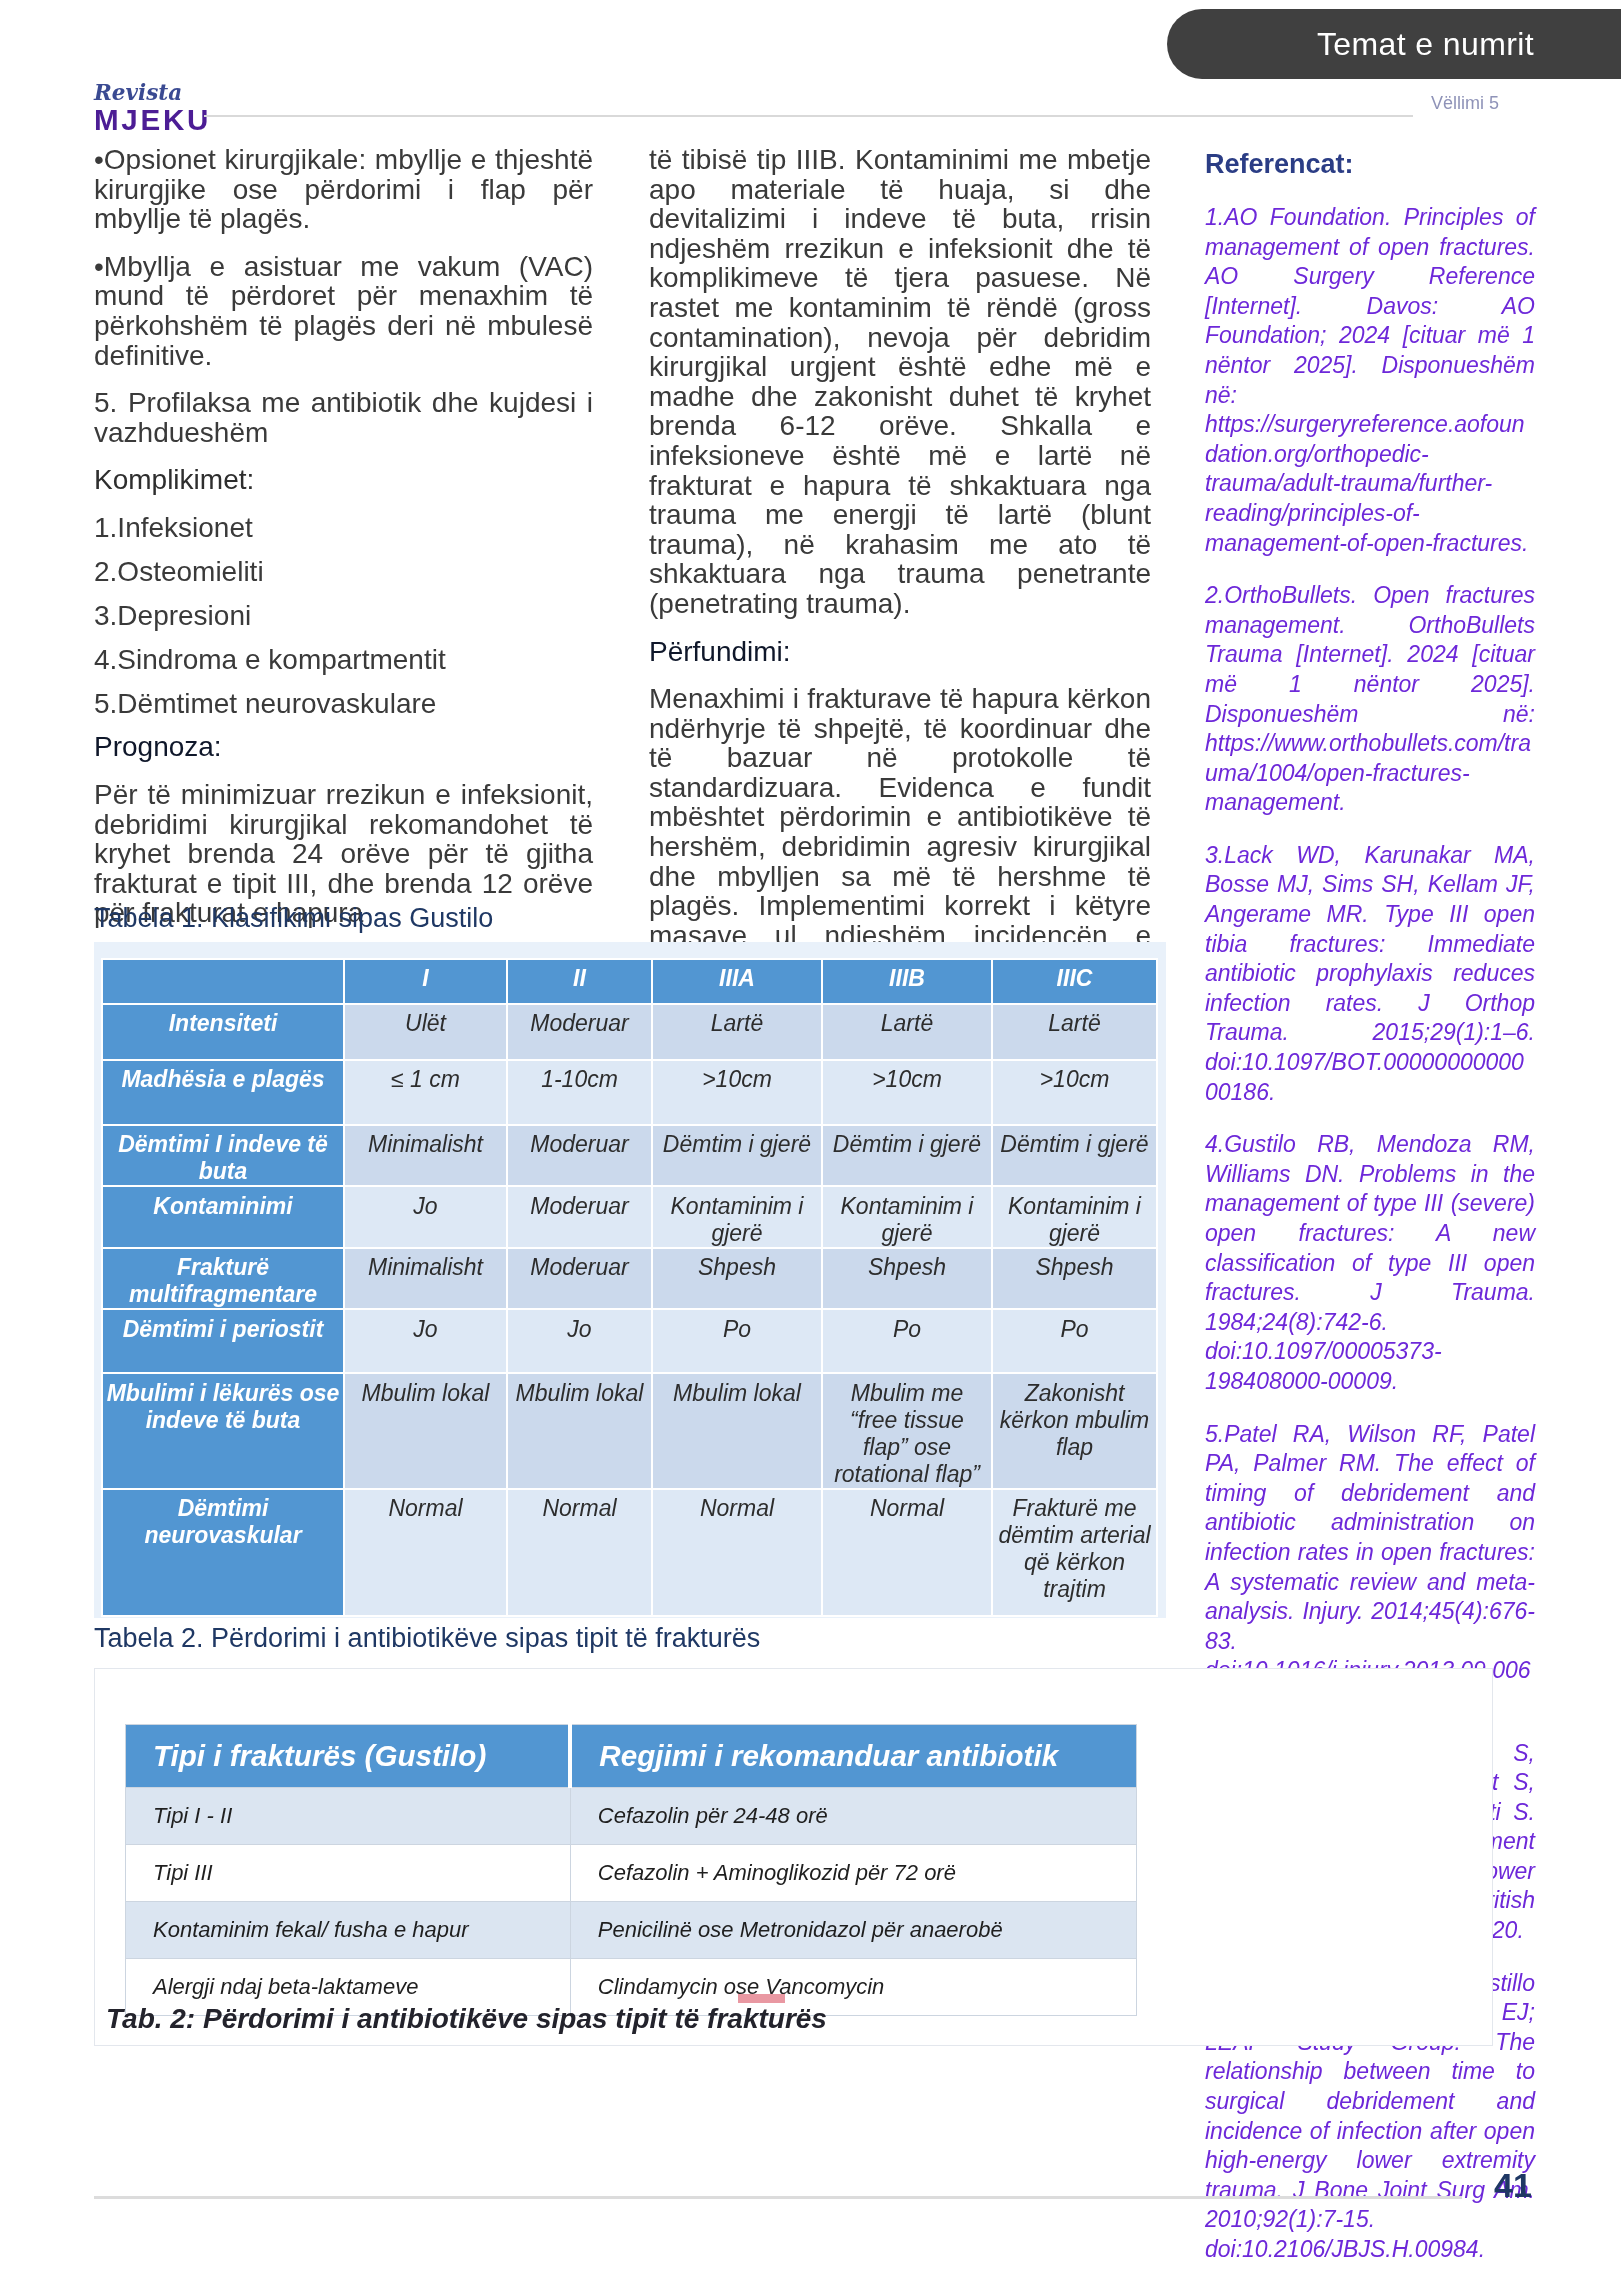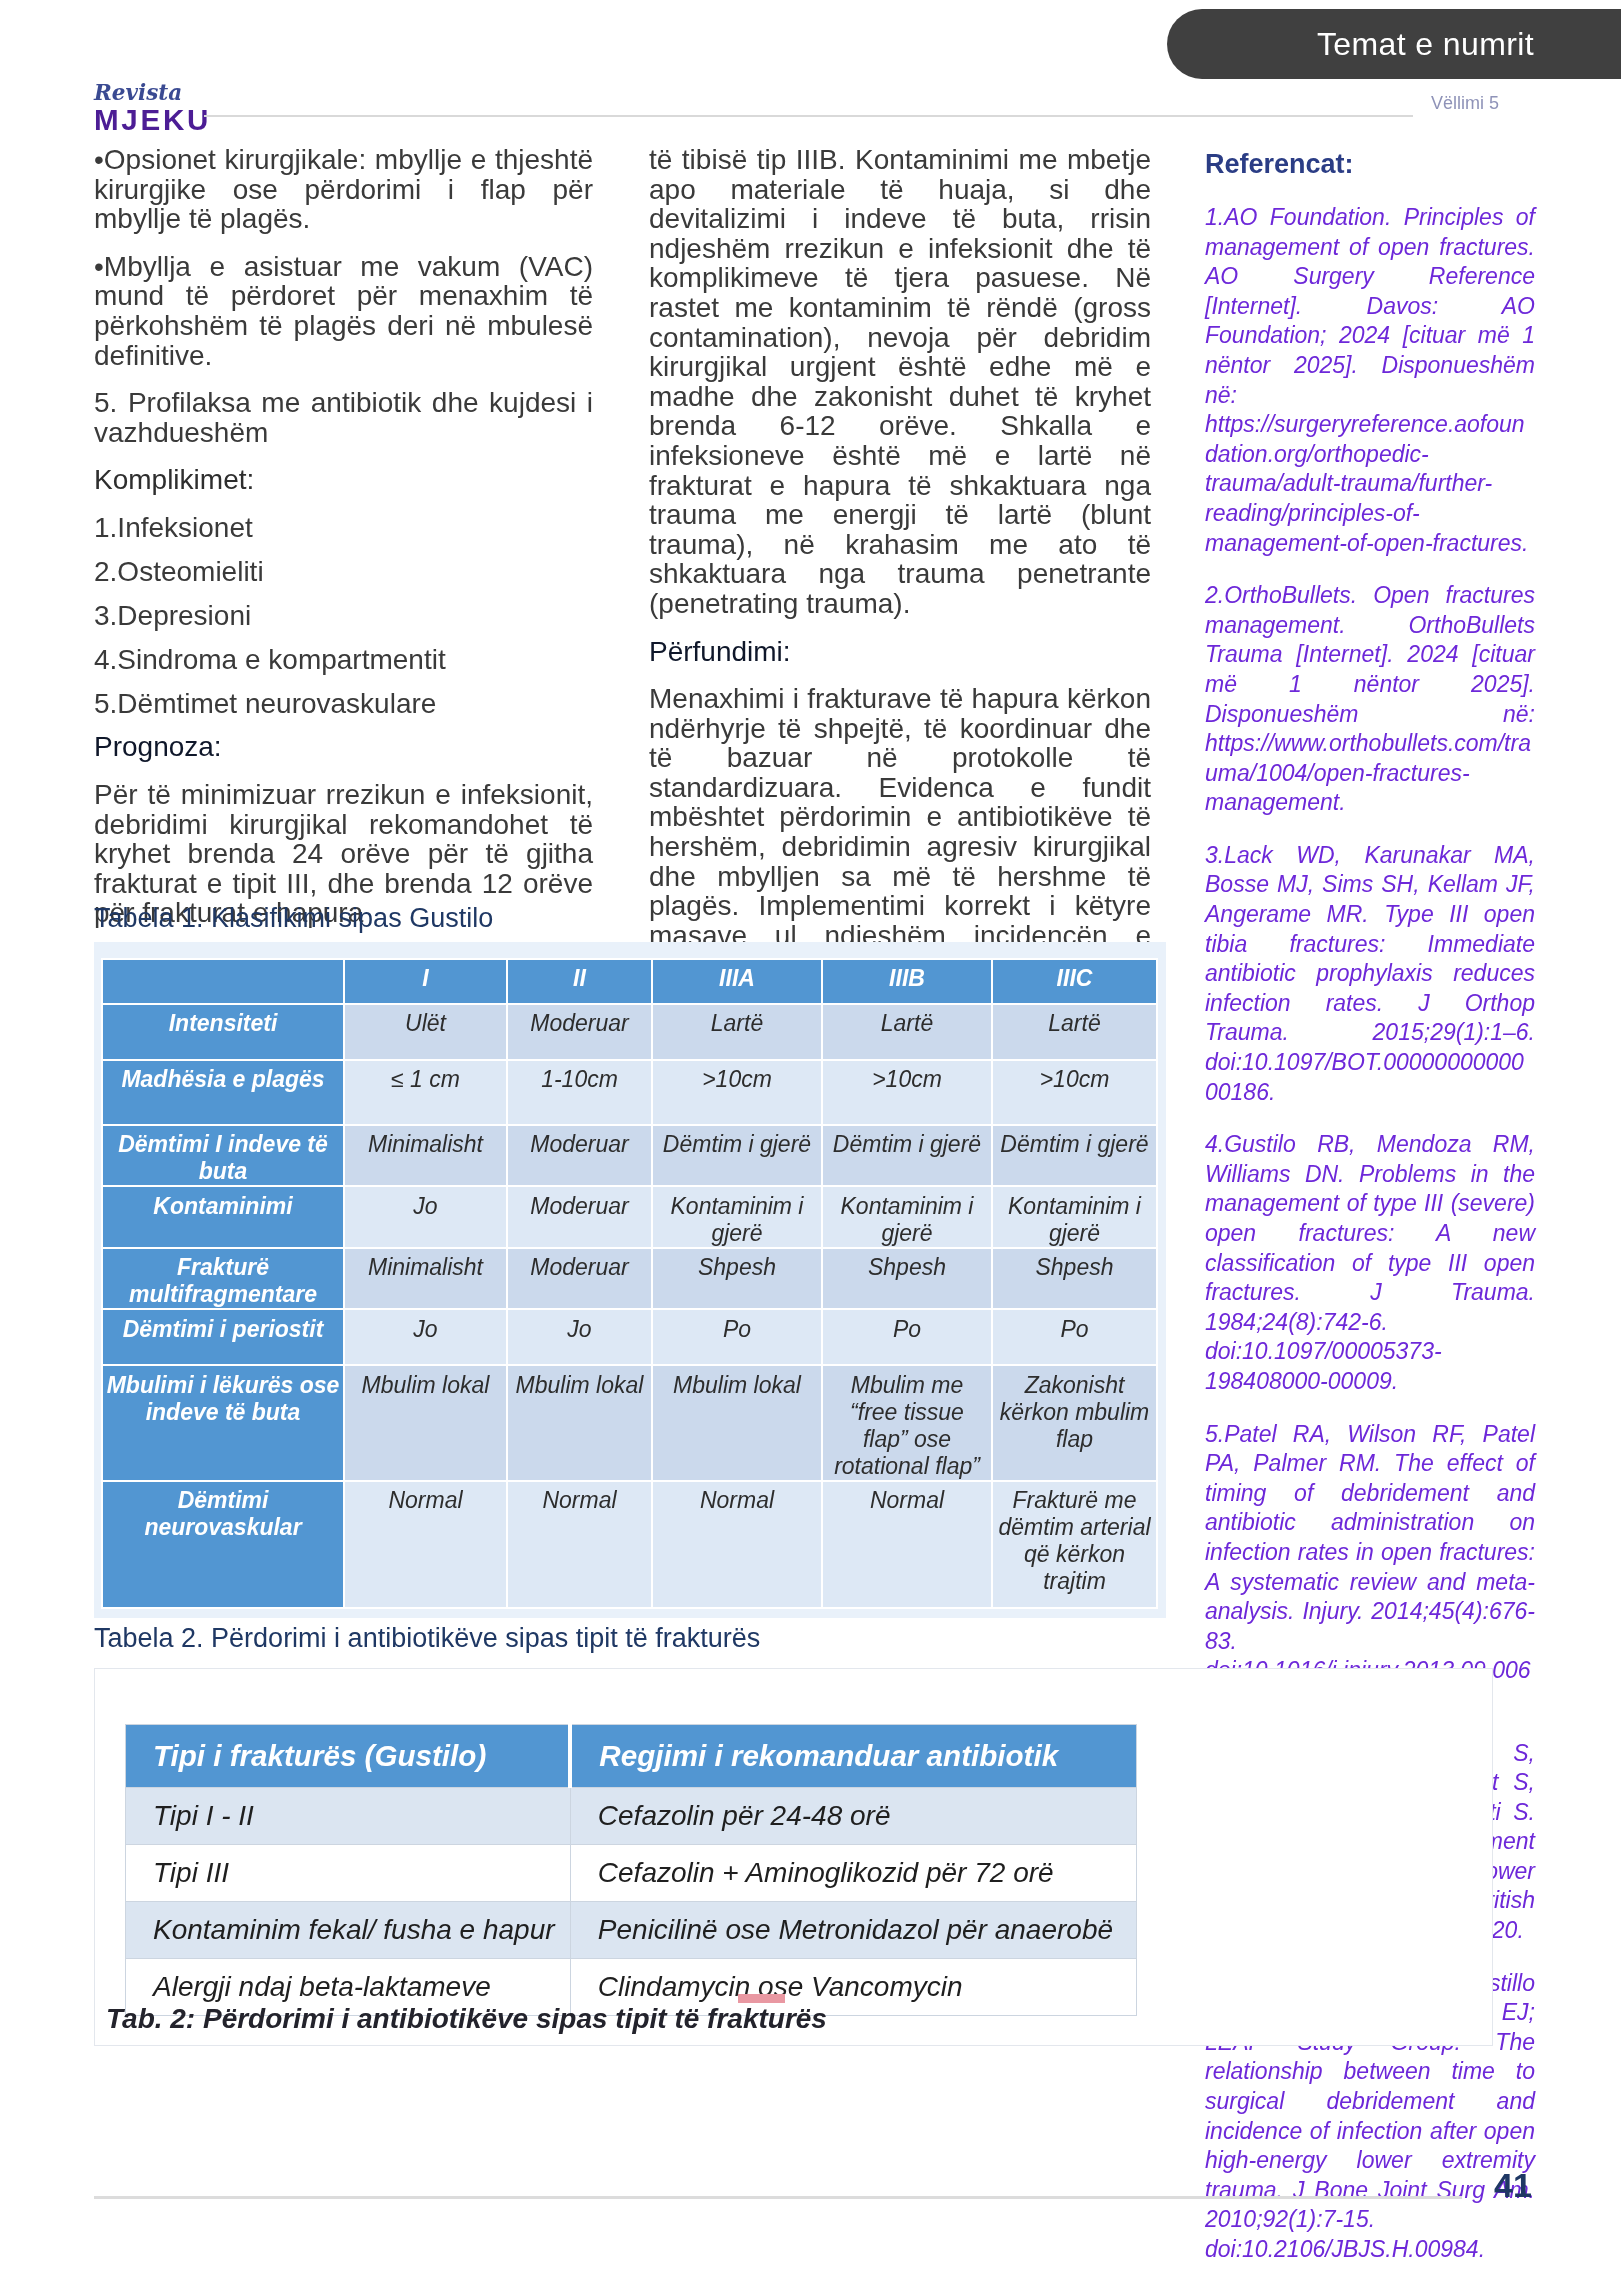--- a/index.html
+++ b/index.html
@@ -51,21 +51,21 @@
   .t1 tr.row-b td:not(.lbl){background:#dde8f5;}
 
   
   .panel2{position:absolute;left:94px;top:1668px;width:1397px;height:376px;background:#ffffff;
           border:0.9px solid #e3e7ed;}
   table.t2{position:absolute;left:125px;top:1724px;width:1012px;border-collapse:collapse;
            table-layout:fixed;border:0.9px solid #ccd5e0;padding-left:16px;}
   .t2 th{height:60px;background:#5296d2;color:#ffffff;font-weight:bold;font-style:italic;
          font-size:29.6px;text-align:left;padding-left:27px;}
   .t2 th:first-child{border-right:4.5px solid #ffffff;}
-  .t2 td{height:54px;font-style:italic;font-size:28px;color:#1f1f1f;text-align:left;
+  .t2 td{height:54px;font-style:italic;font-size:22px;color:#1f1f1f;text-align:left;
          padding-left:27px;border:0.9px solid #ccd5e0;}
   .t2 tr.tint td{background:#dbe5f1;}
   .pink-mark{position:absolute;left:738px;top:1994px;width:47px;height:9px;background:#e998a2;}
 
   
   .footer-rule{position:absolute;left:94px;top:2196px;width:1368px;height:2.7px;background:#dcdcdc;}
   .page-number{position:absolute;left:1494px;top:2166px;font-size:34px;font-weight:bold;color:#1f3864;}
 </style>
 </head>
 <body>
@@ -167,21 +167,21 @@
       <td>Kontaminim i gjerë</td>
     </tr>
     <tr class="row-a" style="height:59px">
       <td class="lbl">Frakturë multifragmentare</td>
       <td>Minimalisht</td>
       <td>Moderuar</td>
       <td>Shpesh</td>
       <td>Shpesh</td>
       <td>Shpesh</td>
     </tr>
-    <tr class="row-b" style="height:54px">
+    <tr class="row-b" style="height:62px">
       <td class="lbl">Dëmtimi i periostit</td>
       <td>Jo</td>
       <td>Jo</td>
       <td>Po</td>
       <td>Po</td>
       <td>Po</td>
     </tr>
     <tr class="row-a" style="height:107px">
       <td class="lbl">Mbulimi i lëkurës ose indeve të buta</td>
       <td>Mbulim lokal</td>

